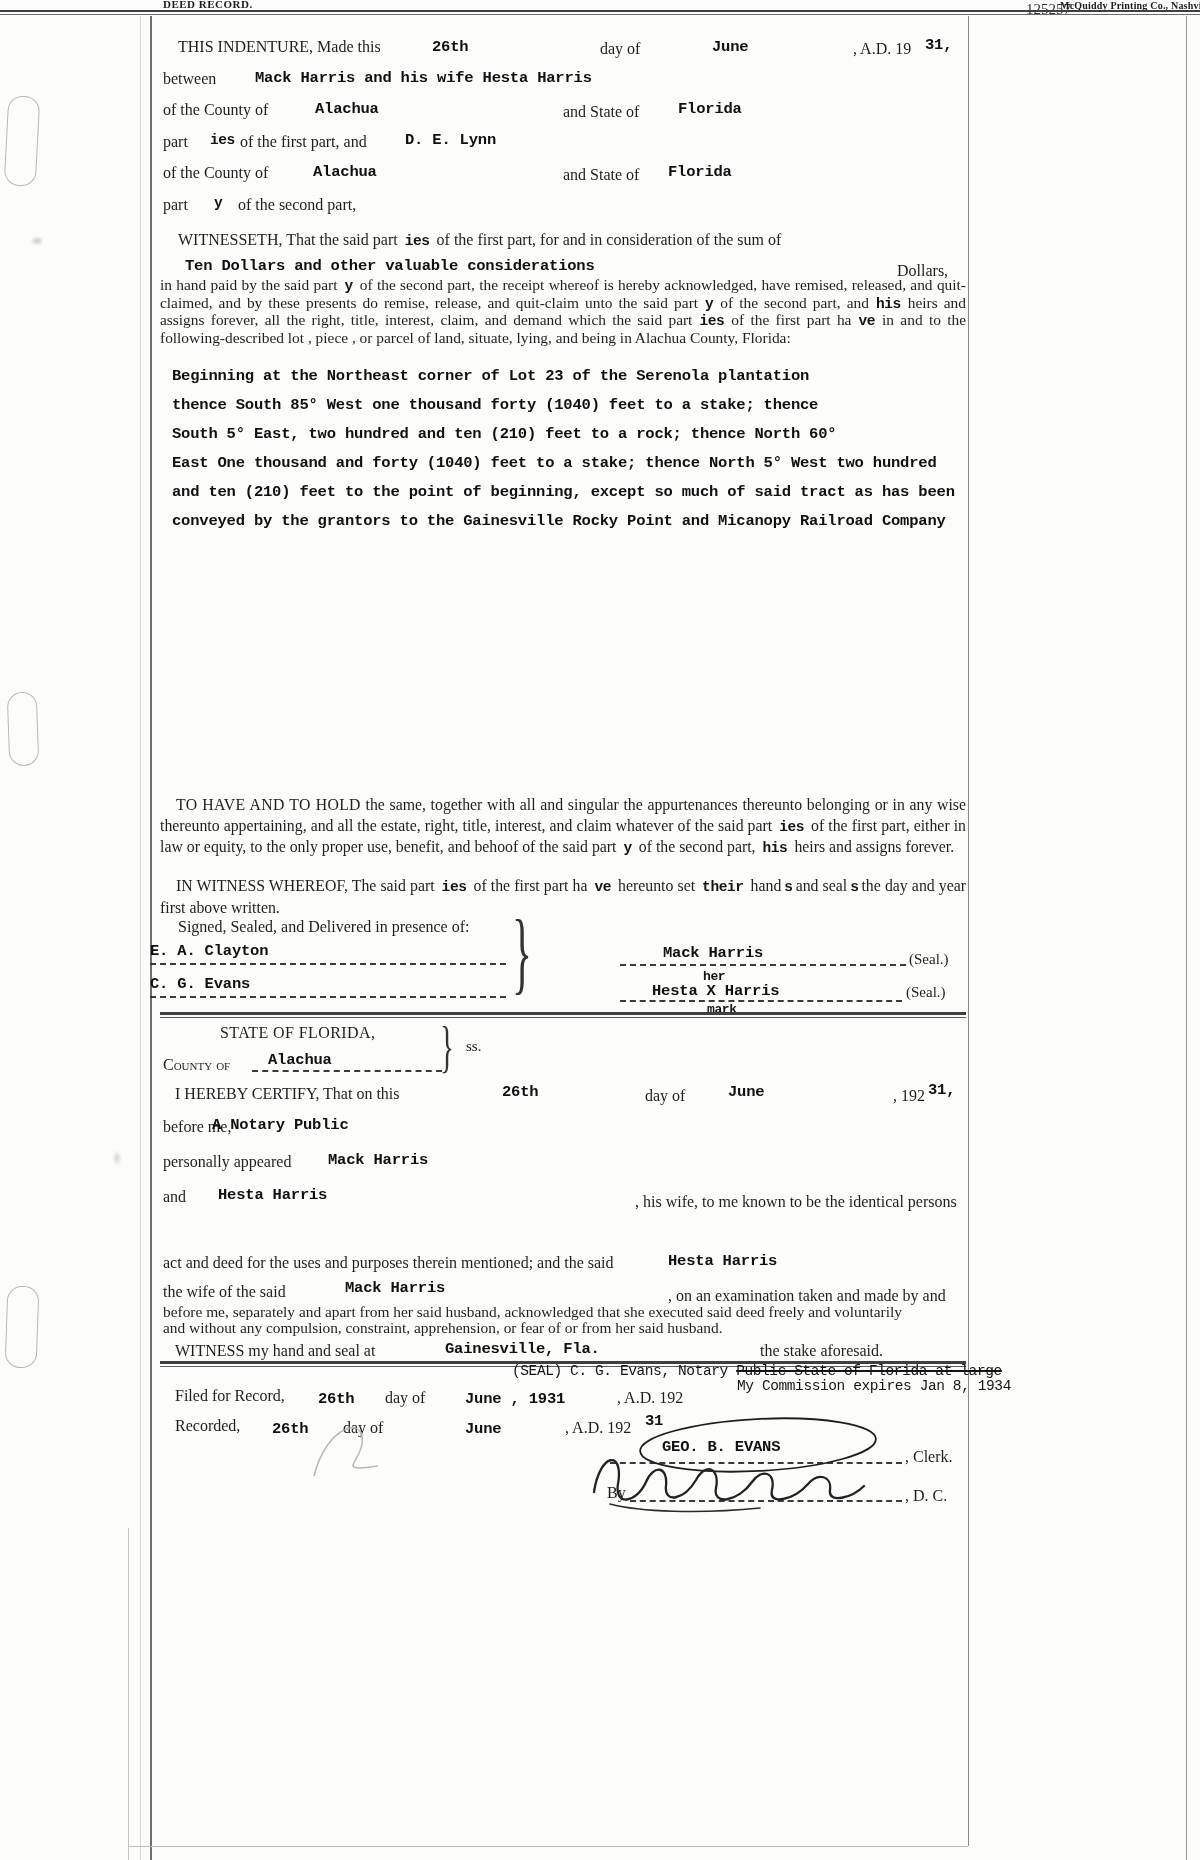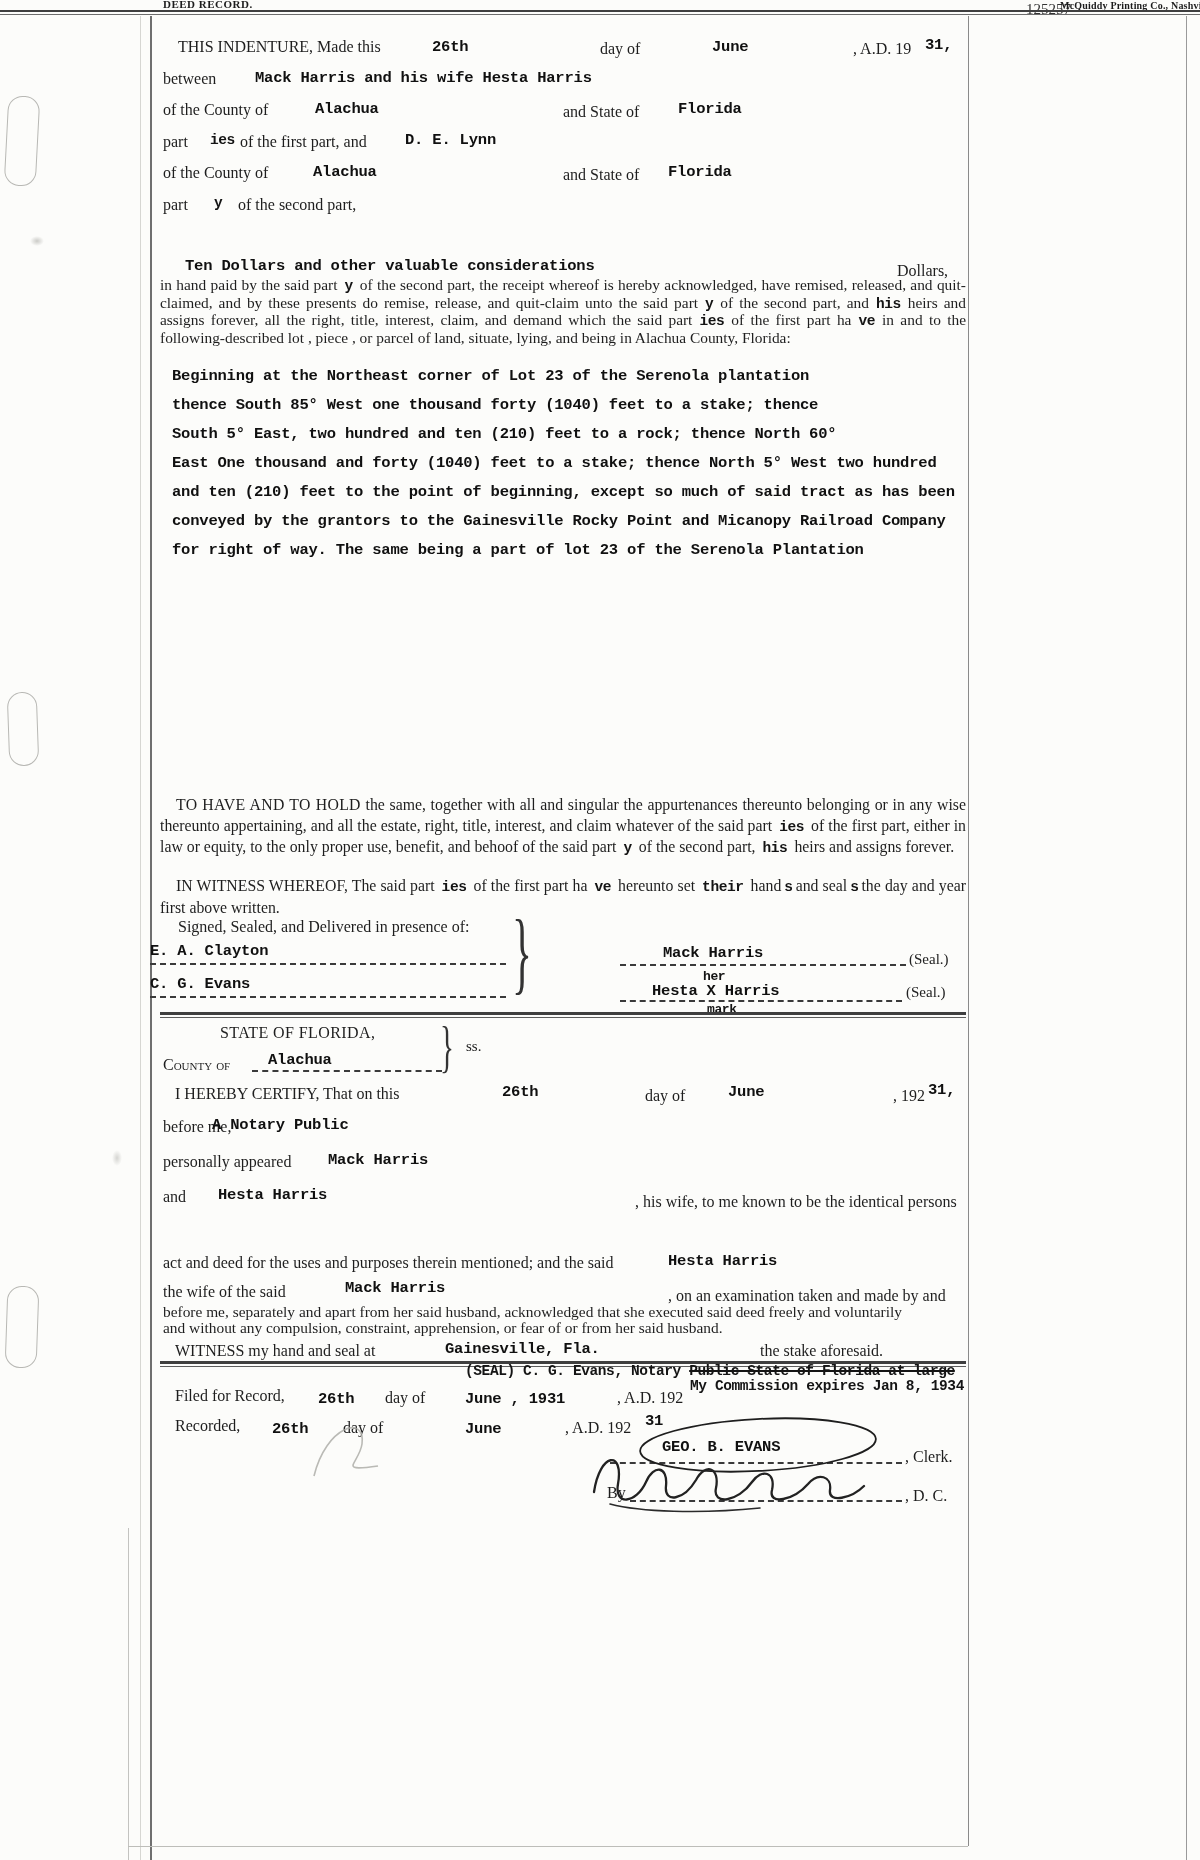--- a/index.html
+++ b/index.html
@@ -1,22 +1,22 @@
 <!DOCTYPE html>
 <html><head>
 <meta charset="utf-8">
 <style>
   html,body{margin:0;padding:0;background:#d9d9d6;}
   #page{position:relative;width:1200px;height:1860px;background:#fcfcfa;overflow:hidden;
         font-family:"Liberation Serif",serif;color:#1c1c1c;}
   .pos{position:absolute;white-space:nowrap;}
   .serif{font-family:"Liberation Serif",serif;font-size:16px;color:#1e1e1e;}
   .serif-sm{font-family:"Liberation Serif",serif;font-size:15px;color:#222;}
-  .mono{font-family:"Liberation Mono","DejaVu Sans Mono",monospace;font-weight:bold;
-        font-size:15px;color:#141414;letter-spacing:-0.4px;}
+  .mono{font-family:"Liberation Mono","DejaVu Sans Mono",monospace;font-weight:normal;
+        font-size:15px;color:#141414;letter-spacing:-0.4px;margin-left:47px;}
   .mono-lg{font-family:"Liberation Mono","DejaVu Sans Mono",monospace;font-weight:bold;
         font-size:15.5px;color:#101010;letter-spacing:-0.2px;}
   .fill{font-family:"Liberation Mono","DejaVu Sans Mono",monospace;font-weight:bold;
         font-size:14.5px;color:#141414;letter-spacing:-0.4px;margin:0 7px;}
   .para{position:absolute;text-align:justify;font-family:"Liberation Serif",serif;color:#1e1e1e;}
   .rule{position:absolute;background:#3f3f3f;}
   .vline{position:absolute;width:1px;background:#8f8f8f;}
   .dash{position:absolute;height:0;border-bottom:2px dashed #3a3a3a;}
   .brace{position:absolute;font-family:"Liberation Serif",serif;font-weight:300;color:#333;
          line-height:1;transform-origin:left top;}
@@ -71,35 +71,37 @@
 
   <span class="pos serif" style="left:163px;top:164px;">of the County of</span>
   <span class="pos mono-lg" style="left:313px;top:163px;">Alachua</span>
   <span class="pos serif" style="left:563px;top:166px;">and State of</span>
   <span class="pos mono-lg" style="left:668px;top:163px;">Florida</span>
 
   <span class="pos serif" style="left:163px;top:196px;">part</span>
   <span class="pos fill" style="left:207px;top:195px;">y</span>
   <span class="pos serif" style="left:238px;top:196px;">of the second part,</span>
 
+  <div class="pos serif" style="left:178px;top:231px;">
+    <span>WITNESSETH, That the said part</span><span class="fill">ies</span><span>of the first part, for and in consideration of the sum of</span>
+  </div>
   <span class="pos mono-lg" style="left:185px;top:257px;">Ten Dollars and other valuable considerations</span>
   <span class="pos serif" style="left:897px;top:262px;text-align:right;">Dollars,</span>
 
   <div class="para" style="left:160px;top:277px;width:806px;font-size:15.4px;line-height:15.7px;">
     <span>in hand paid by the said part</span><span class="fill">y</span><span>of the second part, the receipt whereof is hereby acknowledged, have remised, released, and quit-claimed, and by these presents do remise, release, and quit-claim unto the said part</span><span class="fill">y</span><span>of the second part, and</span><span class="fill">his</span><span>heirs and assigns forever, all the right, title, interest, claim, and demand which the said part</span><span class="fill">ies</span><span>of the first part ha</span><span class="fill">ve</span><span>in and to the following-described lot , piece , or parcel of land, situate, lying, and being in Alachua County, Florida:</span>
   </div>
 
   <div class="pos" style="left:172px;top:362px;">
     <div class="desc-line">Beginning at the Northeast corner of Lot 23 of the Serenola plantation</div>
     <div class="desc-line">thence South 85° West one thousand forty (1040) feet to a stake; thence</div>
     <div class="desc-line">South 5° East, two hundred and ten (210) feet to a  rock; thence North 60°</div>
     <div class="desc-line">East One thousand and forty (1040) feet to a stake; thence North 5° West two hundred</div>
     <div class="desc-line">and ten (210) feet to the point of beginning, except so much of said tract as has been</div>
     <div class="desc-line">conveyed by the grantors to the Gainesville Rocky Point and Micanopy Railroad Company</div>
-    <div class="desc-line">for right of way. The same being a part of lot 23 of the Serenola Plantation</div>
   </div>
 
   <div class="para" style="left:160px;top:795px;width:806px;font-size:15.8px;line-height:20.5px;text-indent:16px;">
     <span style="letter-spacing:.3px;">TO HAVE AND TO HOLD</span><span> </span><span>the same, together with all and singular the appurtenances thereunto belonging or in any wise thereunto appertaining, and all the estate, right, title, interest, and claim whatever of the said part</span><span class="fill">ies</span><span>of the first part, either in law or equity, to the only proper use, benefit, and behoof of the said part</span><span class="fill">y</span><span>of the second part,</span><span class="fill">his</span><span>heirs and assigns forever.</span>
   </div>
 
   <div class="para" style="left:160px;top:876px;width:806px;font-size:15.8px;line-height:19.5px;text-indent:16px;">
     <span>IN WITNESS WHEREOF, The said part</span><span class="fill">ies</span><span>of the first part ha</span><span class="fill">ve</span><span>hereunto set</span><span class="fill">their</span><span>hand</span><span class="fill" style="margin:0 3px;">s</span><span>and seal</span><span class="fill" style="margin:0 3px;">s</span><span>the day and year first above written.</span>
   </div>
 

